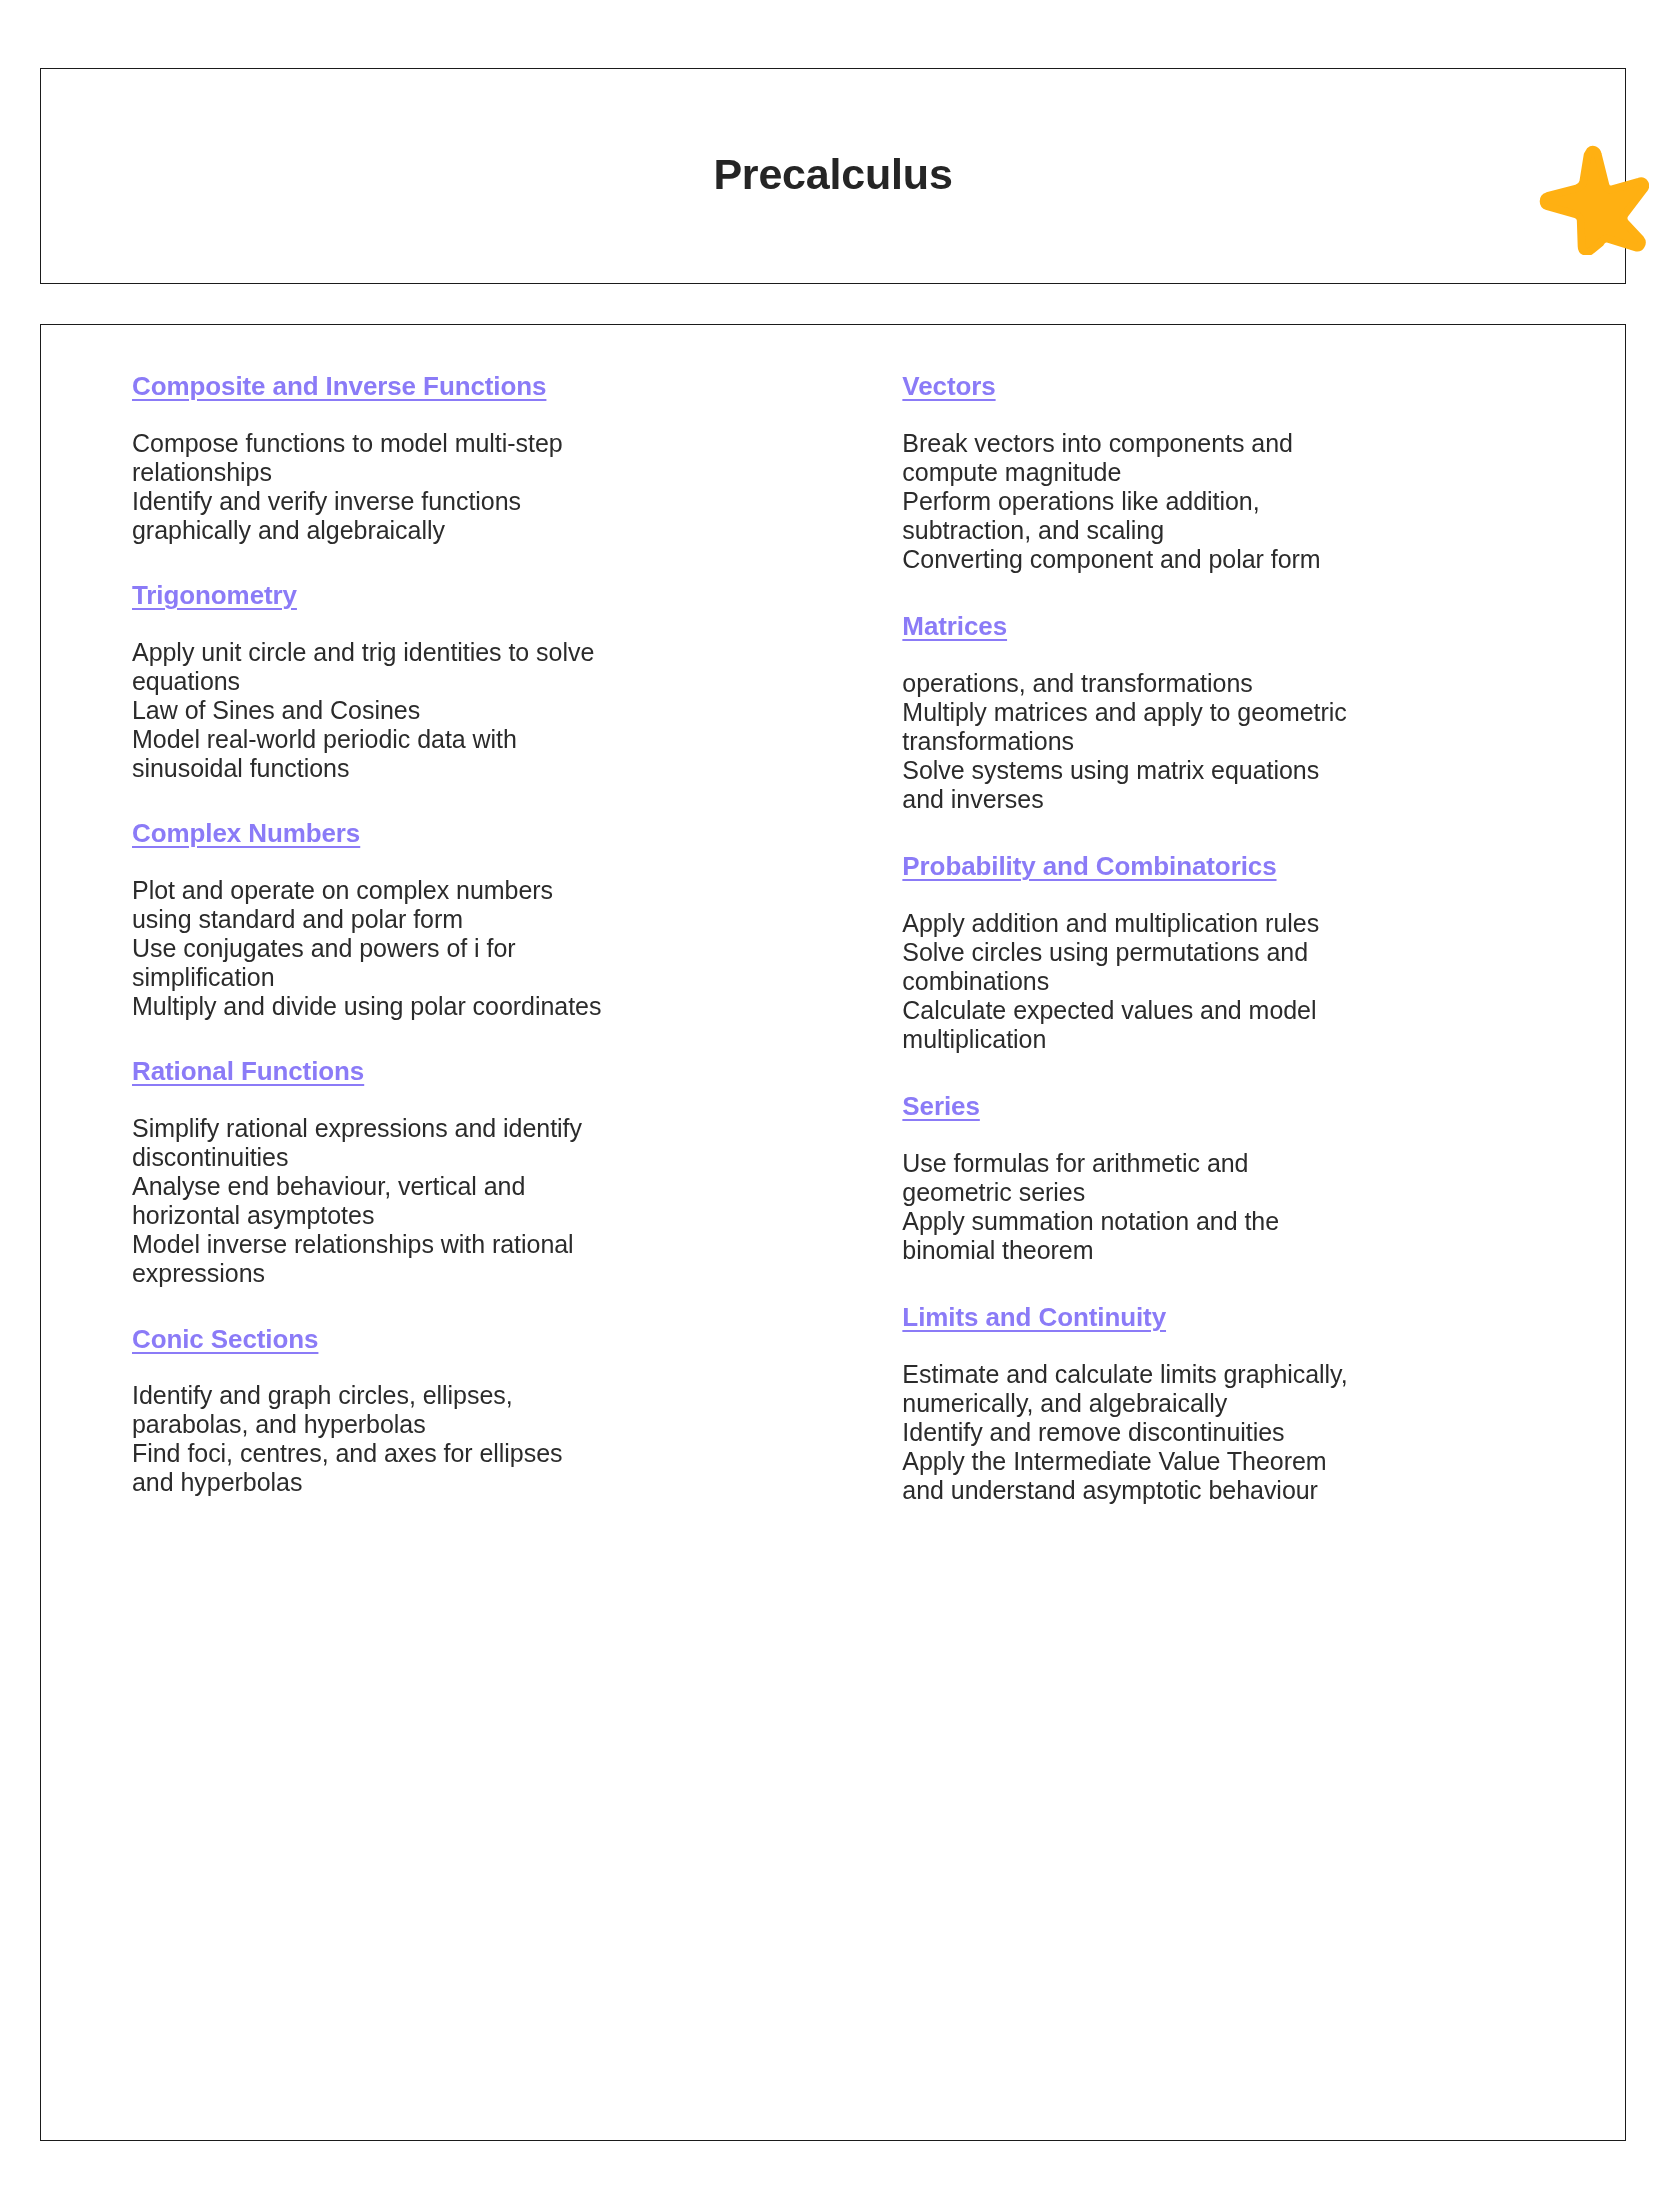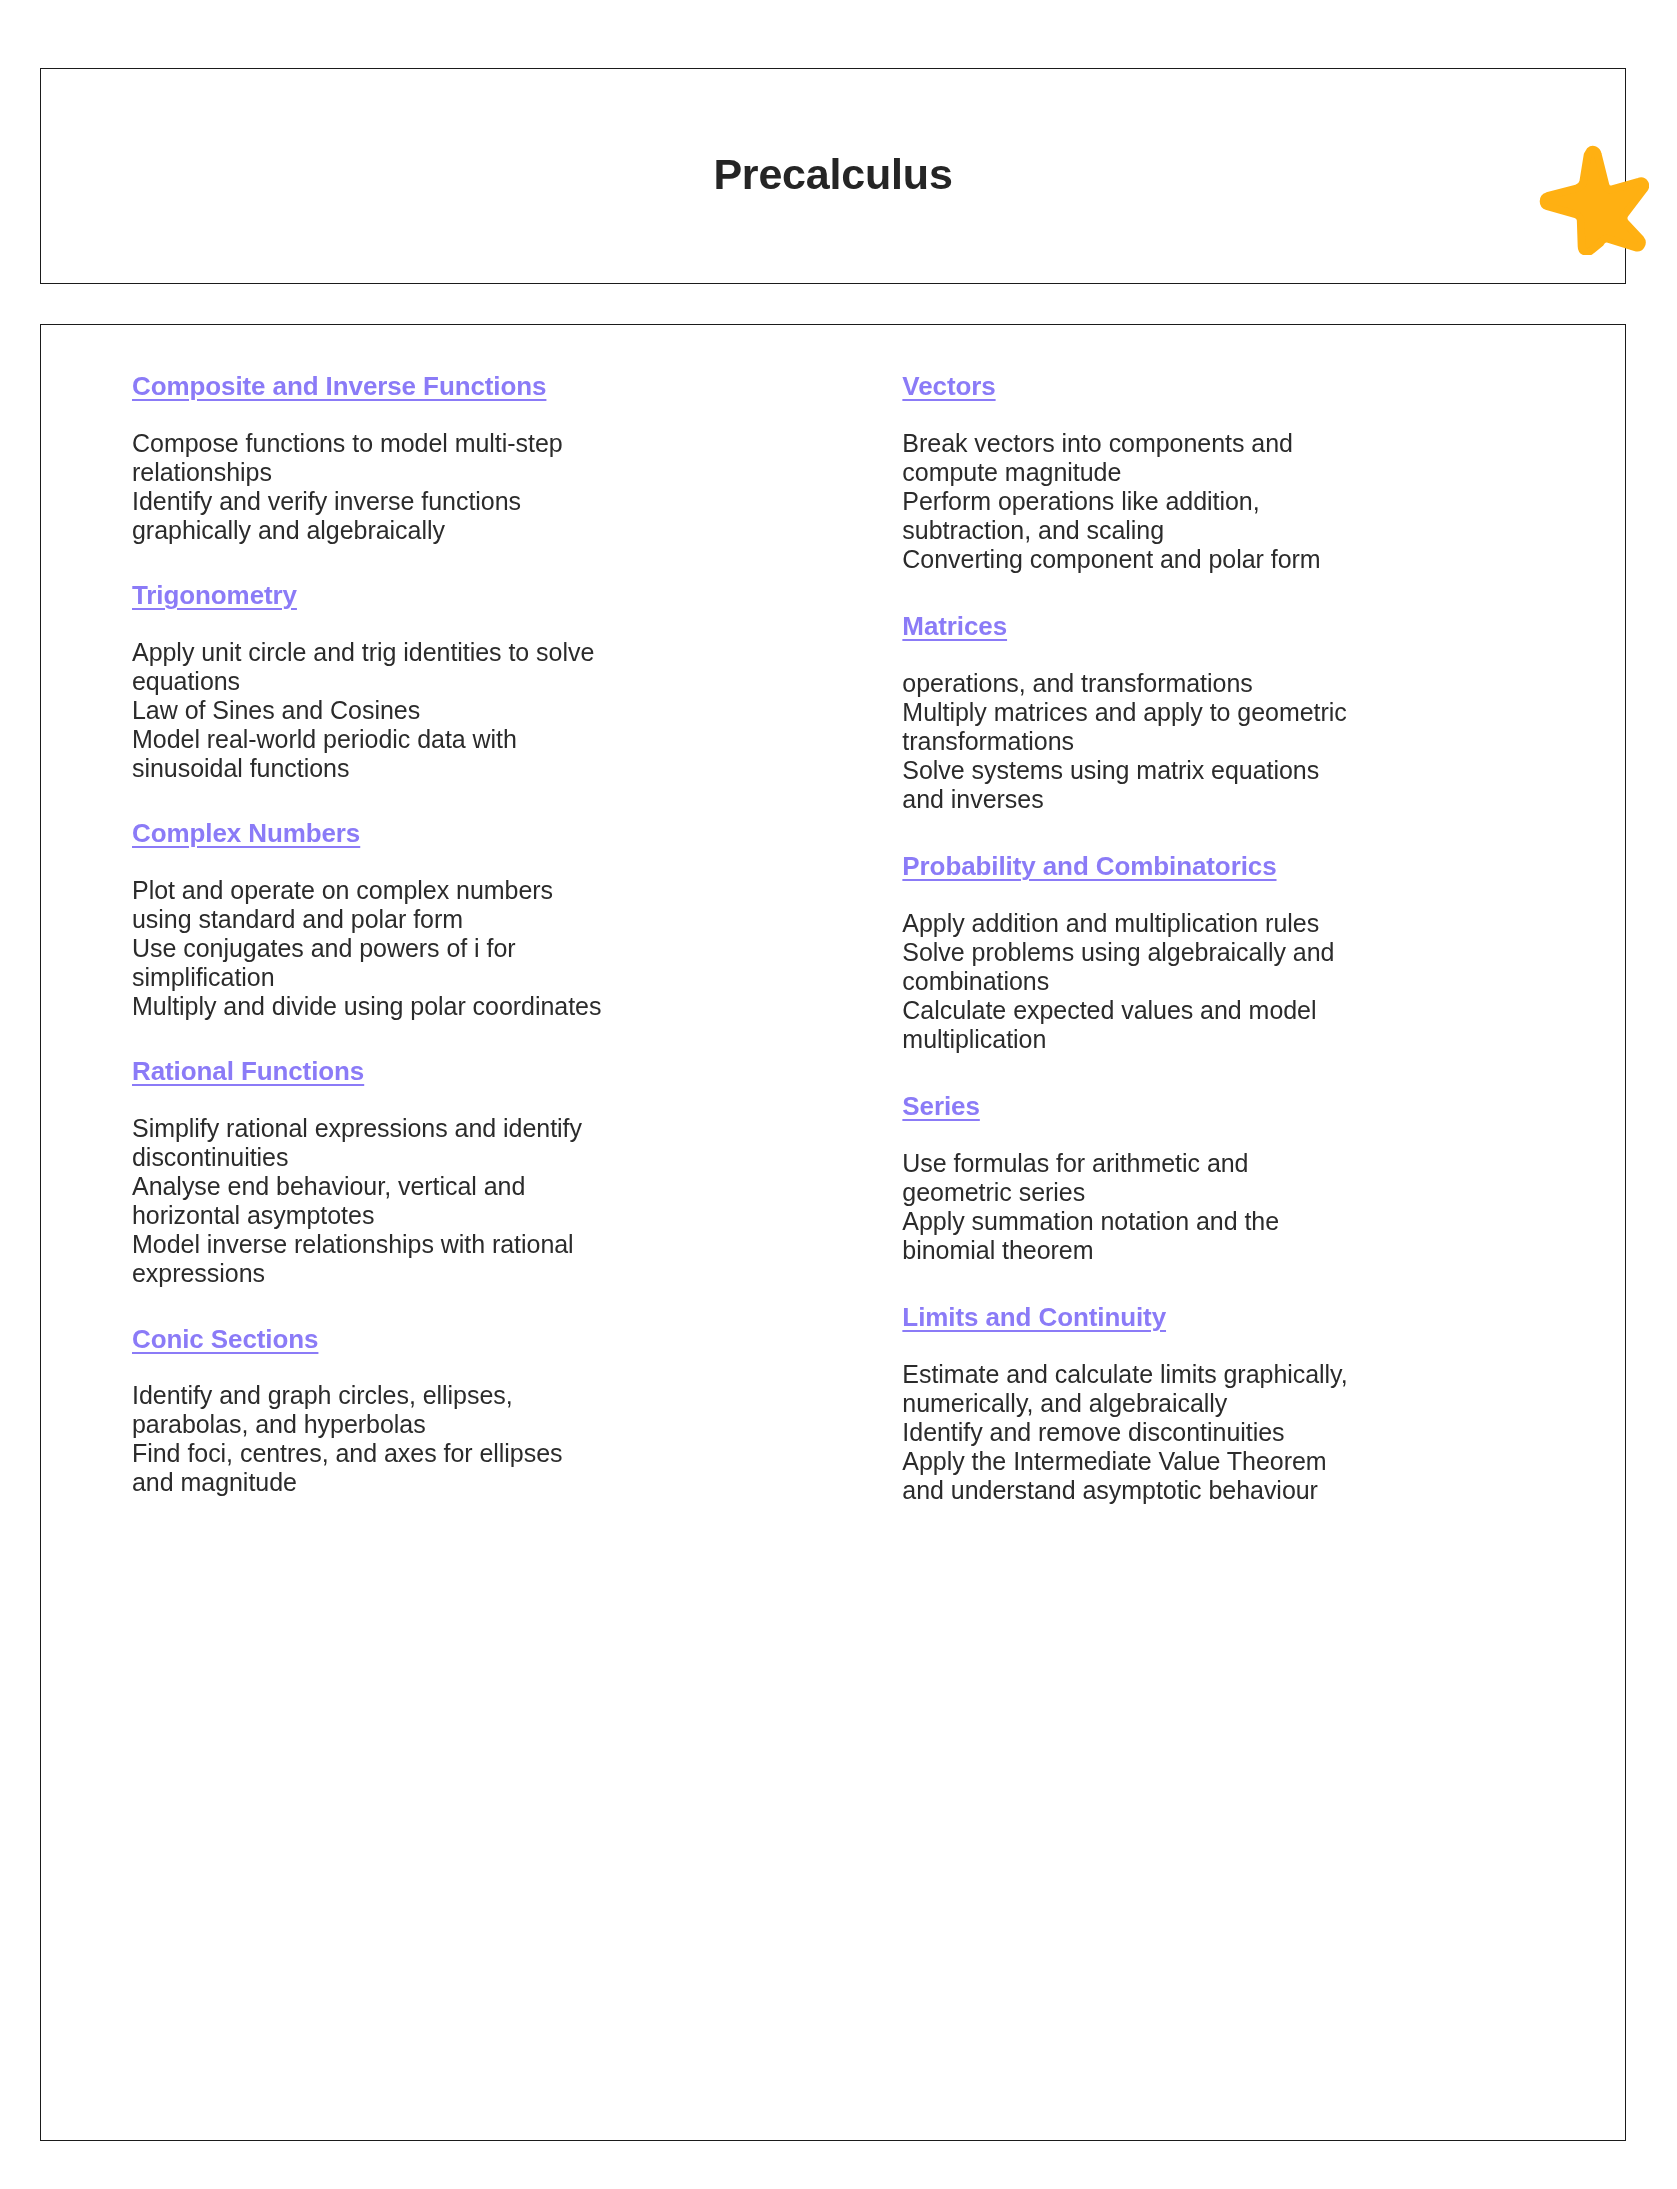--- a/index.html
+++ b/index.html
@@ -207,21 +207,21 @@
             <span class="bullet-line">expressions</span>
           </div>
         </div>
 
         <div class="section">
           <div class="section-heading">Conic Sections</div>
           <div class="section-body">
             <span class="bullet-line">Identify and graph circles, ellipses,</span>
             <span class="bullet-line">parabolas, and hyperbolas</span>
             <span class="bullet-line">Find foci, centres, and axes for ellipses</span>
-            <span class="bullet-line">and magnitude</span>
+            <span class="bullet-line">and hyperbolas</span>
           </div>
         </div>
 
       </div>
 
       <div class="col col-right">
 
         <div class="section">
           <div class="section-heading">Vectors</div>
           <div class="section-body">
@@ -241,21 +241,21 @@
             <span class="bullet-line">transformations</span>
             <span class="bullet-line">Solve systems using matrix equations</span>
             <span class="bullet-line">and inverses</span>
           </div>
         </div>
 
         <div class="section">
           <div class="section-heading">Probability and Combinatorics</div>
           <div class="section-body">
             <span class="bullet-line">Apply addition and multiplication rules</span>
-            <span class="bullet-line">Solve problems using algebraically and</span>
+            <span class="bullet-line">Solve circles using permutations and</span>
             <span class="bullet-line">combinations</span>
             <span class="bullet-line">Calculate expected values and model</span>
             <span class="bullet-line">multiplication</span>
           </div>
         </div>
 
         <div class="section">
           <div class="section-heading">Series</div>
           <div class="section-body">
             <span class="bullet-line">Use formulas for arithmetic and</span>

